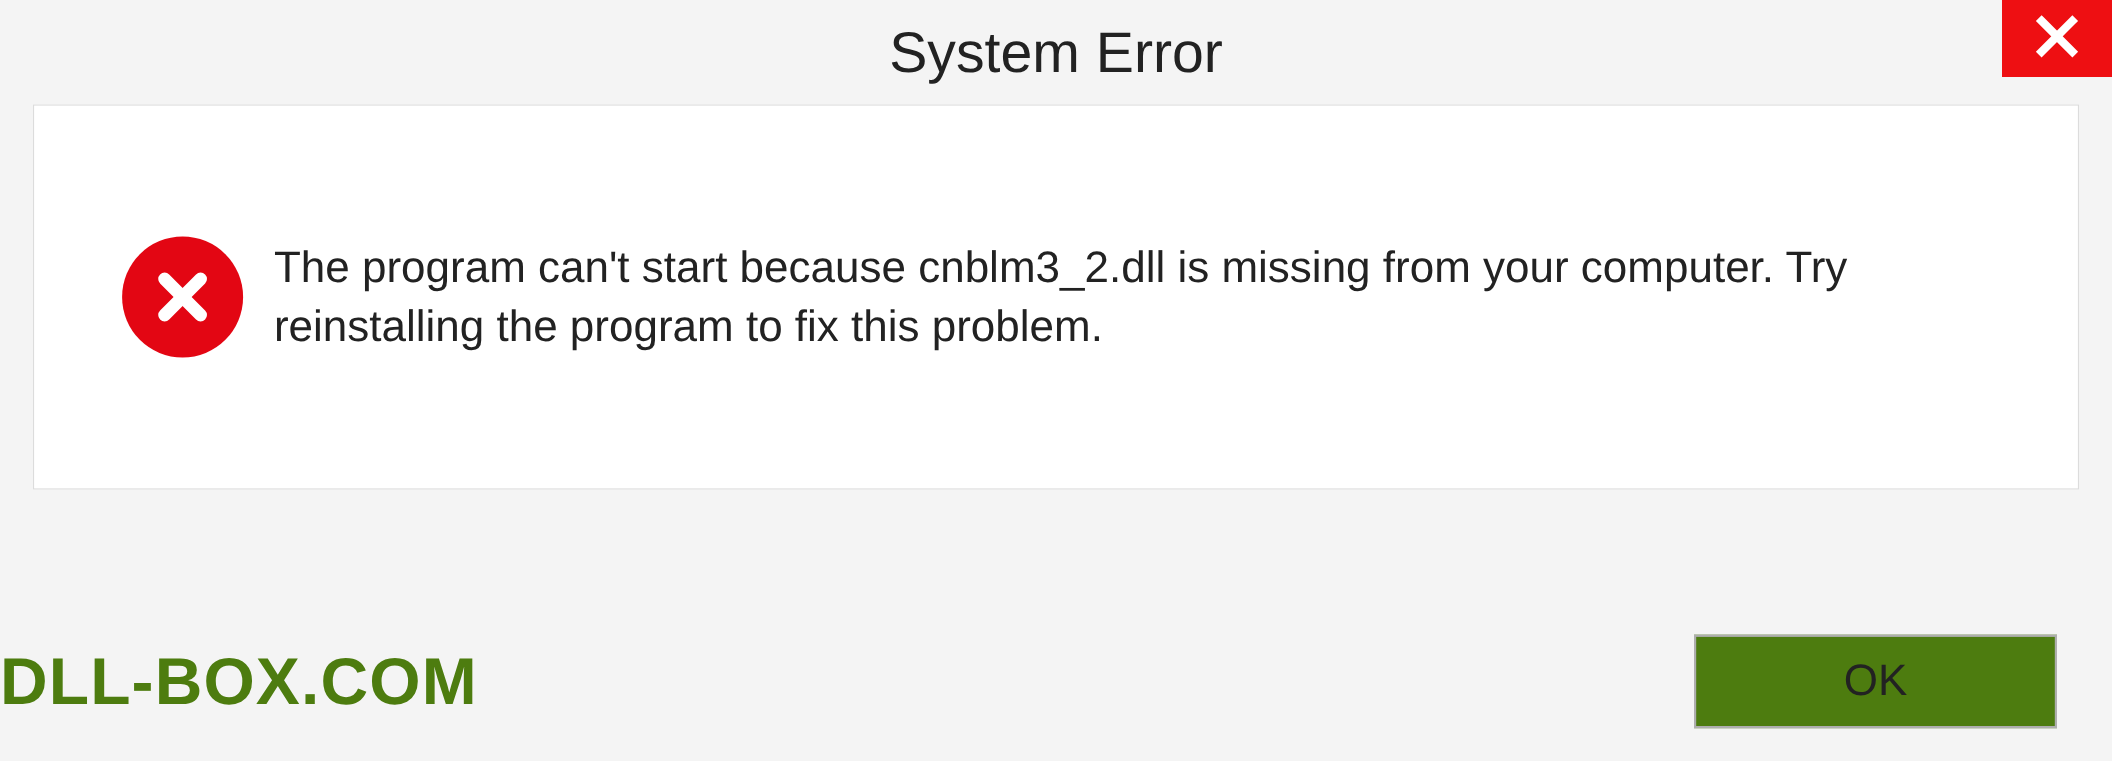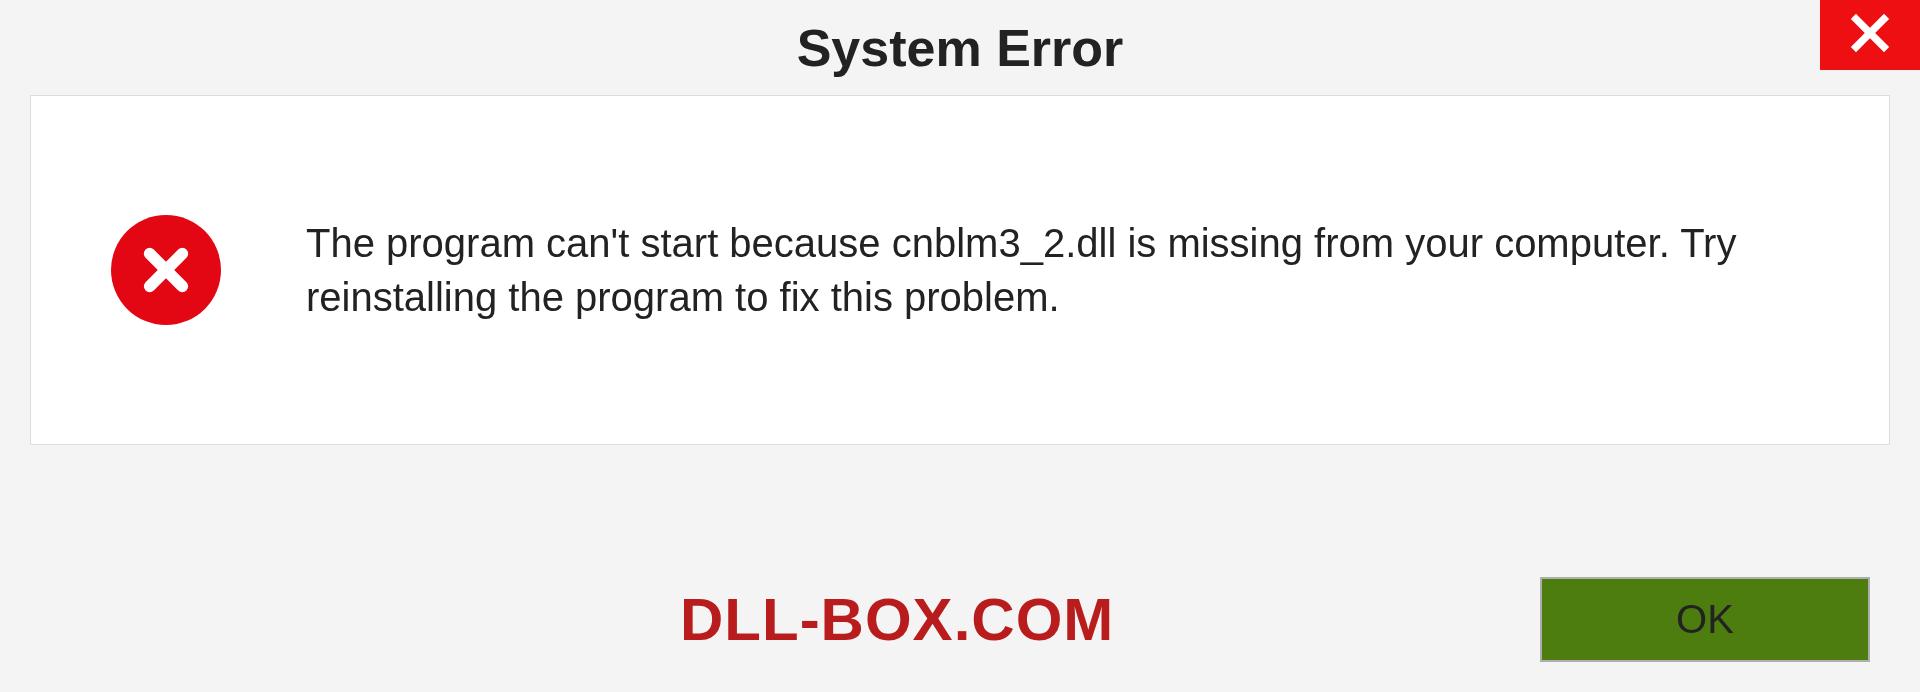--- a/index.html
+++ b/index.html
@@ -17,21 +17,21 @@
     }
     .titlebar {
       position: relative;
       height: 95px;
       display: flex;
       align-items: center;
       justify-content: center;
     }
     .title {
       font-size: 52px;
-      font-weight: 700;
+      font-weight: 400;
       color: #222;
     }
     .close-btn {
       position: absolute;
       top: 0;
       right: 0;
       width: 100px;
       height: 70px;
       background: #ee0f12;
       display: flex;
@@ -44,21 +44,21 @@
       height: 42px;
     }
     .content-panel {
       margin: 0 30px;
       background: #ffffff;
       border: 1px solid #dcdcdc;
       height: 350px;
       display: flex;
       align-items: center;
       padding: 0 40px 0 80px;
-      gap: 85px;
+      gap: 28px;
     }
     .error-icon {
       flex-shrink: 0;
       width: 110px;
       height: 110px;
       position: relative;
     }
     .error-icon-circle {
       width: 110px;
       height: 110px;
@@ -84,23 +84,22 @@
       left: 0;
       right: 0;
       display: flex;
       align-items: center;
       justify-content: space-between;
       padding: 0 50px 0 0;
     }
     .watermark {
       font-size: 60px;
       font-weight: 800;
-      color: #b91c1c;
+      color: #4d7c0f;
       letter-spacing: 1px;
-      margin-left: 680px;
       font-family: Arial, sans-serif;
     }
     .ok-btn {
       width: 330px;
       height: 85px;
       background: #4d7c0f;
       border: 2px solid #aeaeae;
       font-size: 40px;
       font-weight: 400;
       color: #222;

